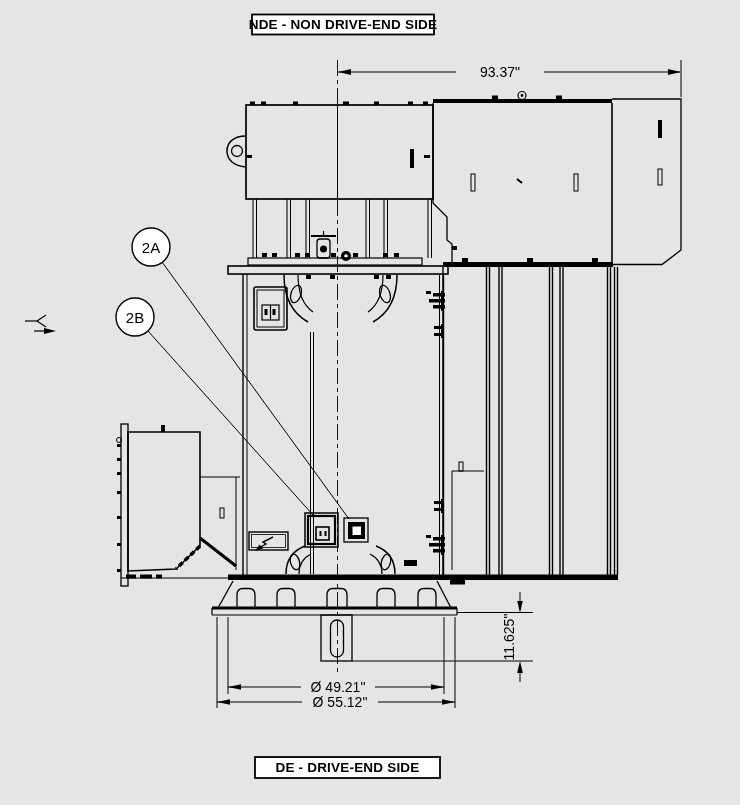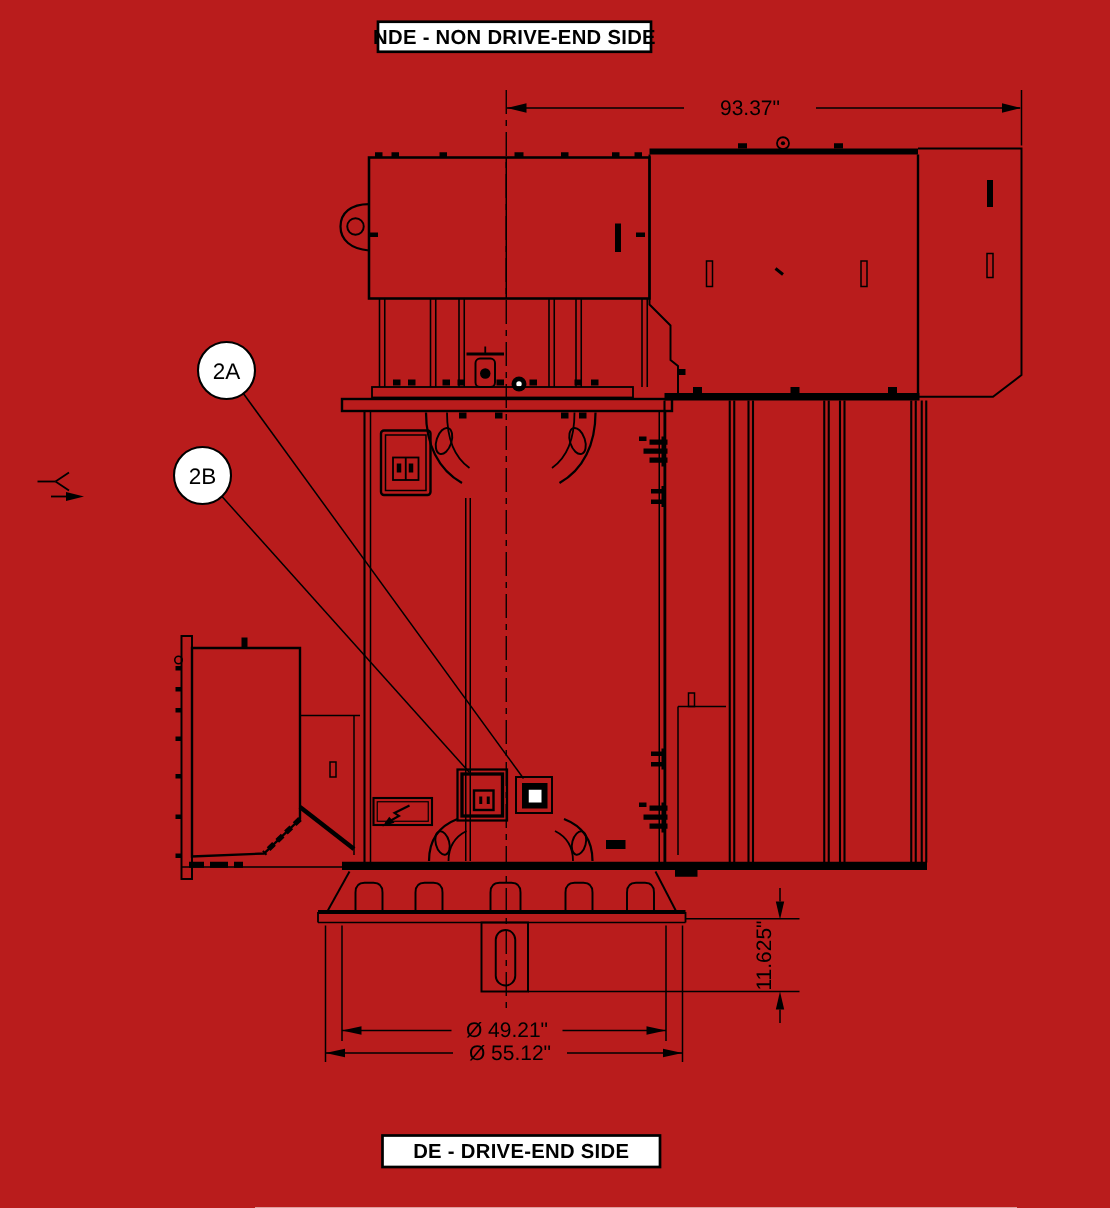--- a/index.html
+++ b/index.html
@@ -1,16 +1,16 @@
 <!DOCTYPE html>
 <html><head>
 <meta charset="utf-8">
 <style>
   html,body{margin:0;padding:0;background:#ffffff;}
-  .sheet{position:relative;width:740px;height:805px;background:#b91c1c;overflow:hidden;
+  .sheet{position:relative;width:740px;height:805px;background:#e5e5e5;overflow:hidden;
          font-family:"Liberation Sans","DejaVu Sans",sans-serif;}
   svg{position:absolute;left:0;top:0;}
   svg text{fill:#000;font-family:"Liberation Sans","DejaVu Sans",sans-serif;}
   .dimtext{font-size:14px;}
   .labeltext{font-size:13.5px;font-weight:bold;letter-spacing:.2px;}
   .callouttext{font-size:15px;}
 </style>
 </head>
 <body>
 

